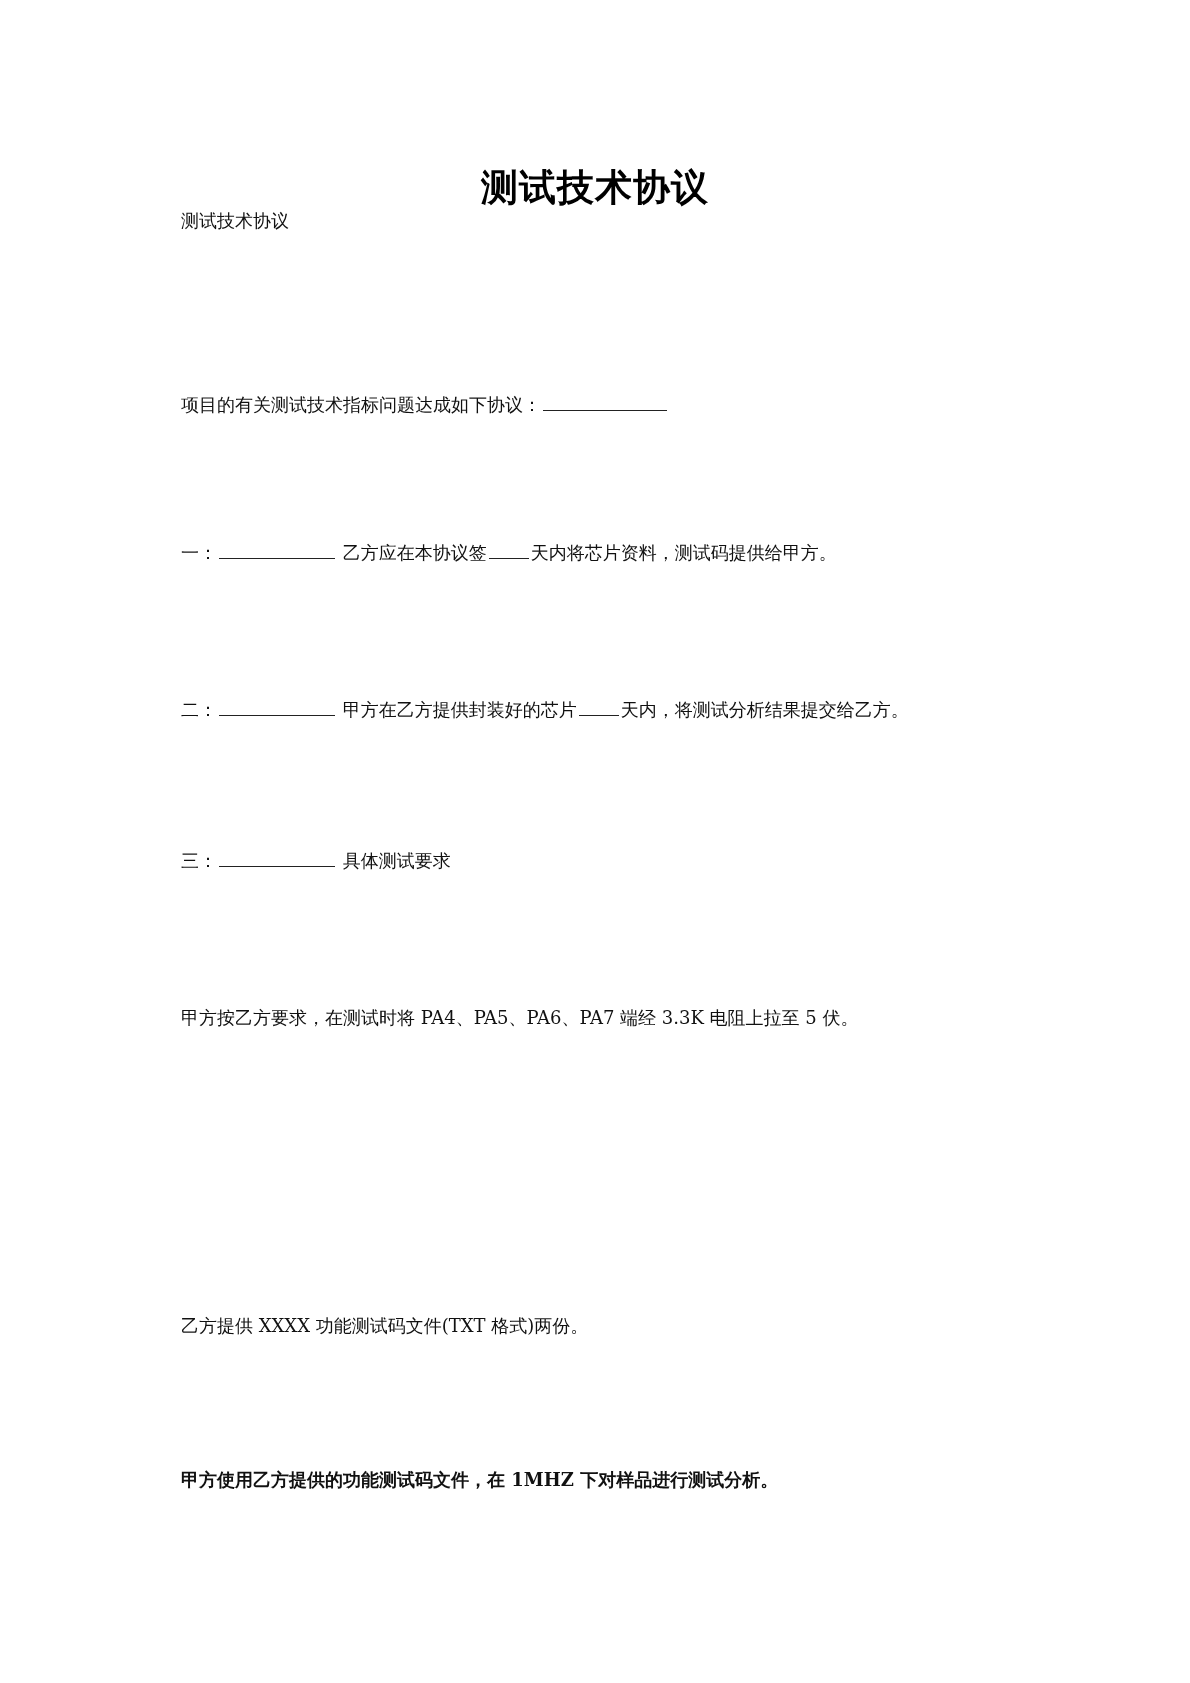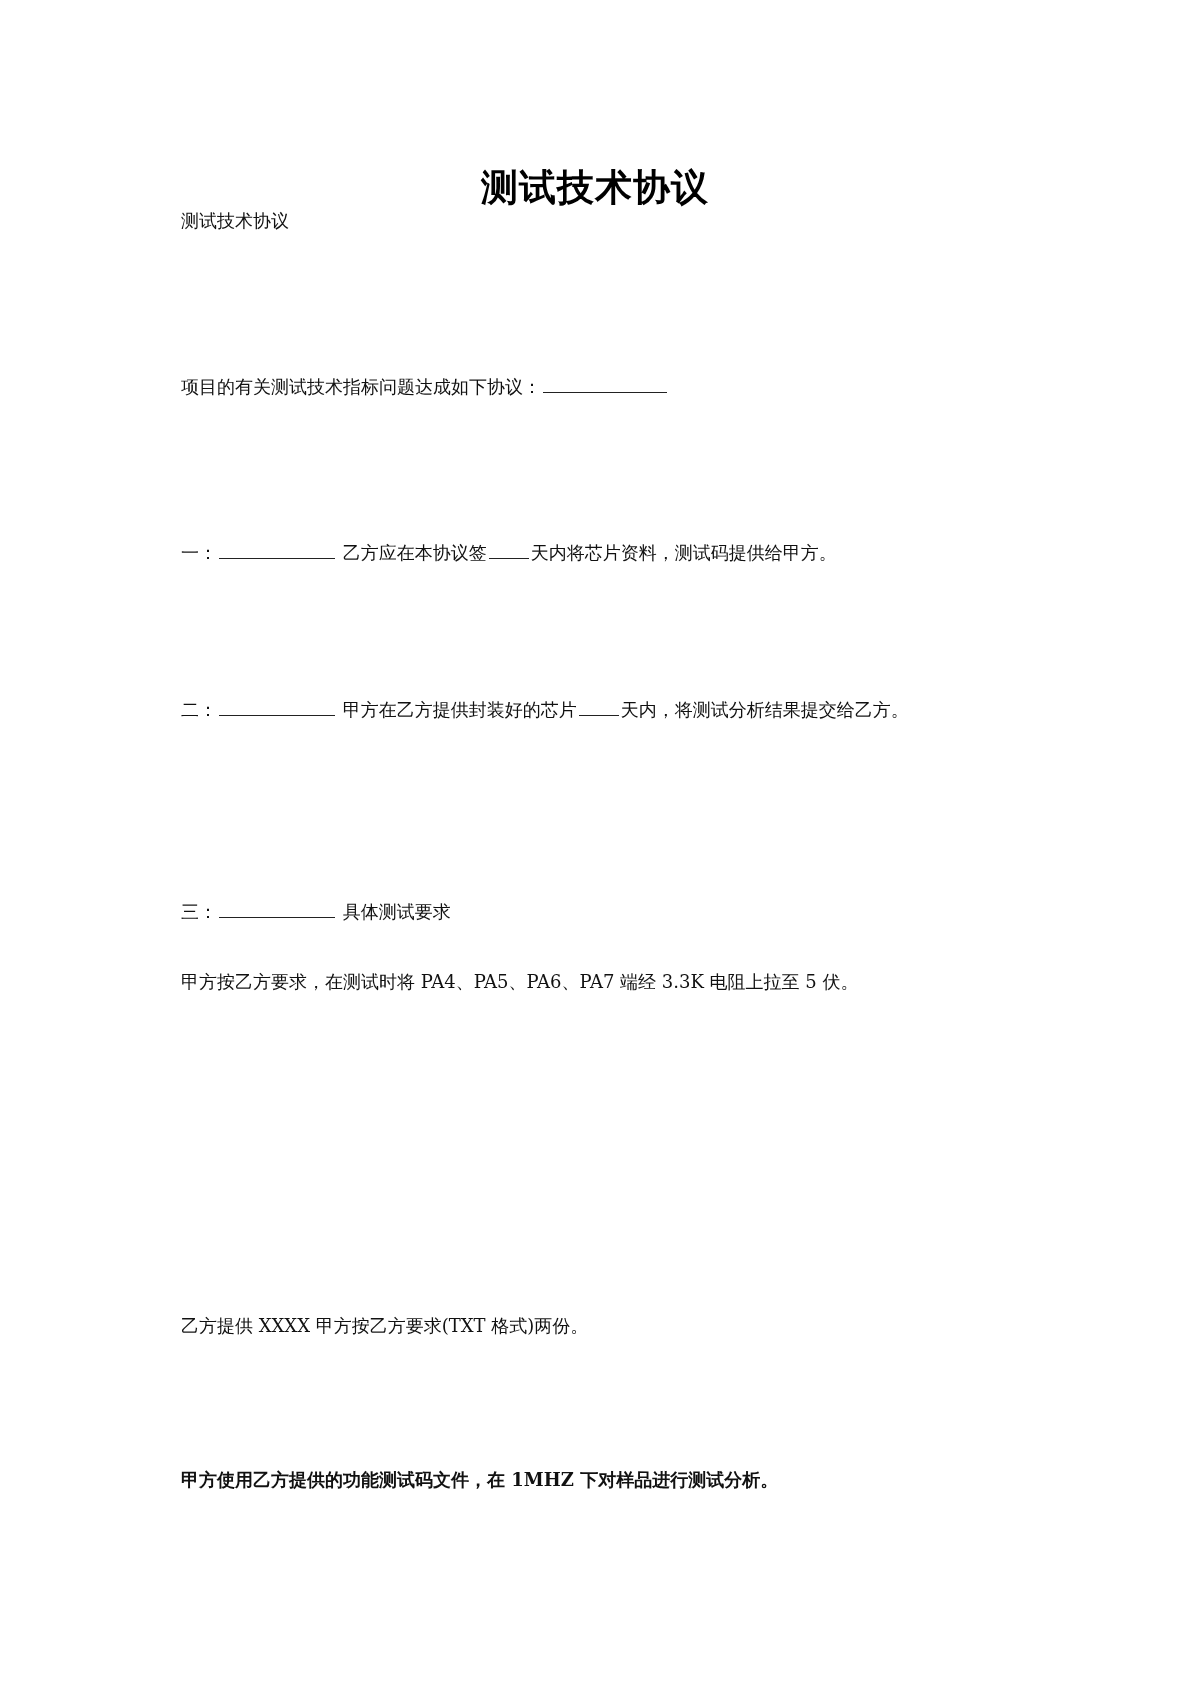--- a/index.html
+++ b/index.html
@@ -56,36 +56,36 @@
   </style>
 </head>
 <body>
 
 <div class="page">
 
   <div class="title">测试技术协议</div>
 
   <div class="line" style="top:208px;">测试技术协议</div>
 
-  <div class="line" style="top:374px;">
+  <div class="line" style="top:392px;">
     <span>项目的有关测试技术指标问题达成如下协议：</span><span class="blank mid"></span>
   </div>
 
   <div class="line" style="top:540px;">
     <span>一：</span><span class="blank long"></span>
     <span>乙方应在本协议签</span><span class="blank short"></span><span>天内将芯片资料，测试码提供给甲方。</span>
   </div>
 
   <div class="line" style="top:697px;">
     <span>二：</span><span class="blank long"></span>
     <span>甲方在乙方提供封装好的芯片</span><span class="blank short"></span><span>天内，将测试分析结果提交给乙方。</span>
   </div>
 
-  <div class="line" style="top:899px;">
+  <div class="line" style="top:848px;">
     <span>三：</span><span class="blank long"></span>
     <span>具体测试要求</span>
   </div>
 
-  <div class="line" style="top:969px;">甲方按乙方要求，在测试时将 PA4、PA5、PA6、PA7 端经 3.3K 电阻上拉至 5 伏。</div>
-  <div class="line" style="top:1313px;">乙方提供 XXXX 甲方按乙方要求(TXT 格式)两份。</div>
+  <div class="line" style="top:1005px;">甲方按乙方要求，在测试时将 PA4、PA5、PA6、PA7 端经 3.3K 电阻上拉至 5 伏。</div>
+  <div class="line" style="top:1313px;">乙方提供 XXXX 功能测试码文件(TXT 格式)两份。</div>
   <div class="line" style="top:1467px;font-weight:bold;">甲方使用乙方提供的功能测试码文件，在 1MHZ 下对样品进行测试分析。</div>
 
 </div>
 
 </body></html>

